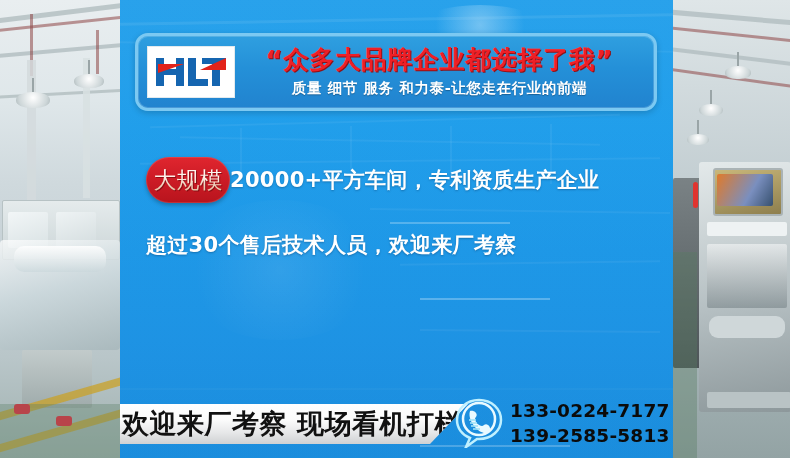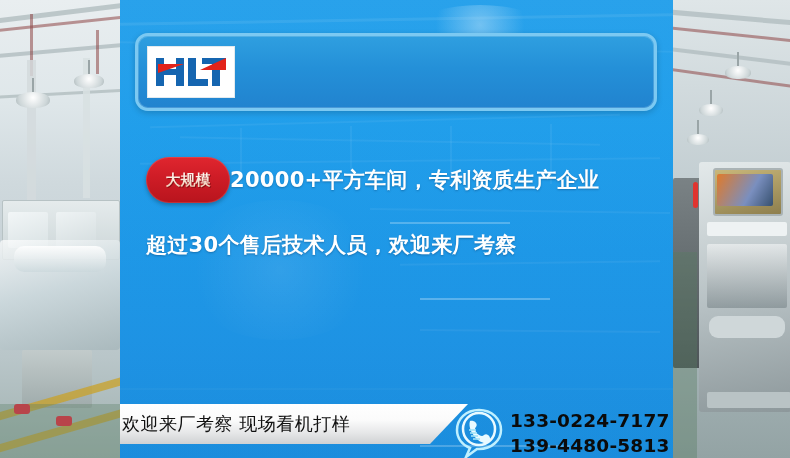--- a/index.html
+++ b/index.html
@@ -78,46 +78,46 @@
   #features{position:absolute;left:26px;top:155px;right:10px;}
   .feature{display:flex;align-items:center;height:50px;margin-bottom:15px;}
   .badge{
     width:84px;height:46px;flex:none;
     border-radius:23px;
     background:linear-gradient(180deg,#e0262f 0%,#d01d27 40%,#b8141d 100%);
     box-shadow:0 2px 4px rgba(0,0,0,.28),0 0 0 1px rgba(255,255,255,.12) inset;
     display:flex;align-items:center;justify-content:center;
   }
   .badge span{
-    font-size:15px;font-weight:bold;line-height:46px;letter-spacing:0;
+    font-size:23px;font-weight:normal;line-height:46px;letter-spacing:0;
     background:linear-gradient(180deg,#ffffff 0%,#fdf3ea 42%,#e7c3a8 72%,#f6e6d8 100%);
     -webkit-background-clip:text;background-clip:text;color:transparent;
     -webkit-text-fill-color:transparent;
     filter:drop-shadow(1px 1px 0 rgba(110,8,12,.65));
   }
   .feature-text{
     font-size:21px;font-weight:bold;color:#ffffff;
     white-space:nowrap;letter-spacing:.3px;
     text-shadow:0 1px 2px rgba(0,40,80,.35);
   }
 
   
   #bottom-row{position:absolute;left:0;right:0;top:404px;height:40px;}
   #cta-bar{
     position:absolute;left:0;top:0;height:40px;width:348px;
     background:linear-gradient(180deg,#ffffff 0%,#fbfbfb 40%,#e6e7e8 72%,#cfd1d3 100%);
     clip-path:polygon(0 0,348px 0,310px 40px,0 40px);
     display:flex;align-items:center;
   }
   #cta-text{
-    font-size:18px;font-weight:normal;color:#111111;letter-spacing:.5px;
+    font-size:27px;font-weight:bold;color:#111111;letter-spacing:.5px;
     margin-left:2px;white-space:nowrap;
   }
   #phone-block{
-    position:absolute;left:335px;top:-6px;display:flex;align-items:center;margin-top:10px;
+    position:absolute;left:335px;top:-6px;display:flex;align-items:center;
   }
   #phone-icon{flex:none;margin-right:7px;}
   .phones{display:flex;flex-direction:column;justify-content:center;}
   .phone{
     font-size:18.5px;font-weight:bold;color:#0b0b0b;line-height:25px;
     letter-spacing:.2px;white-space:nowrap;
     font-family:"DejaVu Sans","Liberation Sans",sans-serif;
   }
   .hr-accent{position:absolute;height:2px;background:rgba(255,255,255,.55);}
 </style>
@@ -212,20 +212,26 @@
           <rect x="2" y="15" width="28" height="6" fill="#1565b0"></rect>
           <polygon points="4,19 30,10 4,10" fill="#e2231a"></polygon>
           <rect x="34" y="4" width="8" height="28" fill="#1565b0"></rect>
           <rect x="34" y="25" width="20" height="7" fill="#1565b0"></rect>
           <rect x="58" y="10" width="8" height="22" fill="#1565b0"></rect>
           <rect x="48" y="4" width="24" height="6" fill="#1565b0"></rect>
           <polygon points="46,16 72,4 72,16" fill="#e2231a"></polygon>
         </svg>
       </div>
 
+      <div id="header-text">
+        <div id="headline">
+          <span class="qm">“</span><span>众多大品牌企业都选择了我</span><span class="qm">”</span>
+        </div>
+        <div id="subline">质量 细节 服务 和力泰-让您走在行业的前端</div>
+      </div>
 
     </div>
 
     <div id="features">
 
       <div class="feature">
         <div class="badge">
           <span>大规模</span>
         </div>
         <div class="feature-text">20000+平方车间，专利资质生产企业</div>
@@ -251,20 +257,20 @@
           <path d="M15 13 C15 13 19 12 21 15 C23 18 20 19 20 21 C20 24 24 28 27 28 C29 28 30 25 33 27 C36 29 35 33 35 33 C33 36 28 36 23 32 C17 27 13 19 15 13 Z" fill="#eafaff"></path>
           <g stroke="#9fe3f7" stroke-width="1.6">
             <line x1="14" y1="22" x2="21" y2="22"></line>
             <line x1="15" y1="25" x2="22" y2="25"></line>
             <line x1="16" y1="28" x2="23" y2="28"></line>
             <line x1="18" y1="31" x2="25" y2="31"></line>
           </g>
         </svg>
         <div class="phones">
           <div class="phone">133-0224-7177</div>
-          <div class="phone">139-4480-5813</div>
+          <div class="phone">139-2585-5813</div>
         </div>
       </div>
 
     </div>
 
   </div>
 </div>
 
 </body></html>

